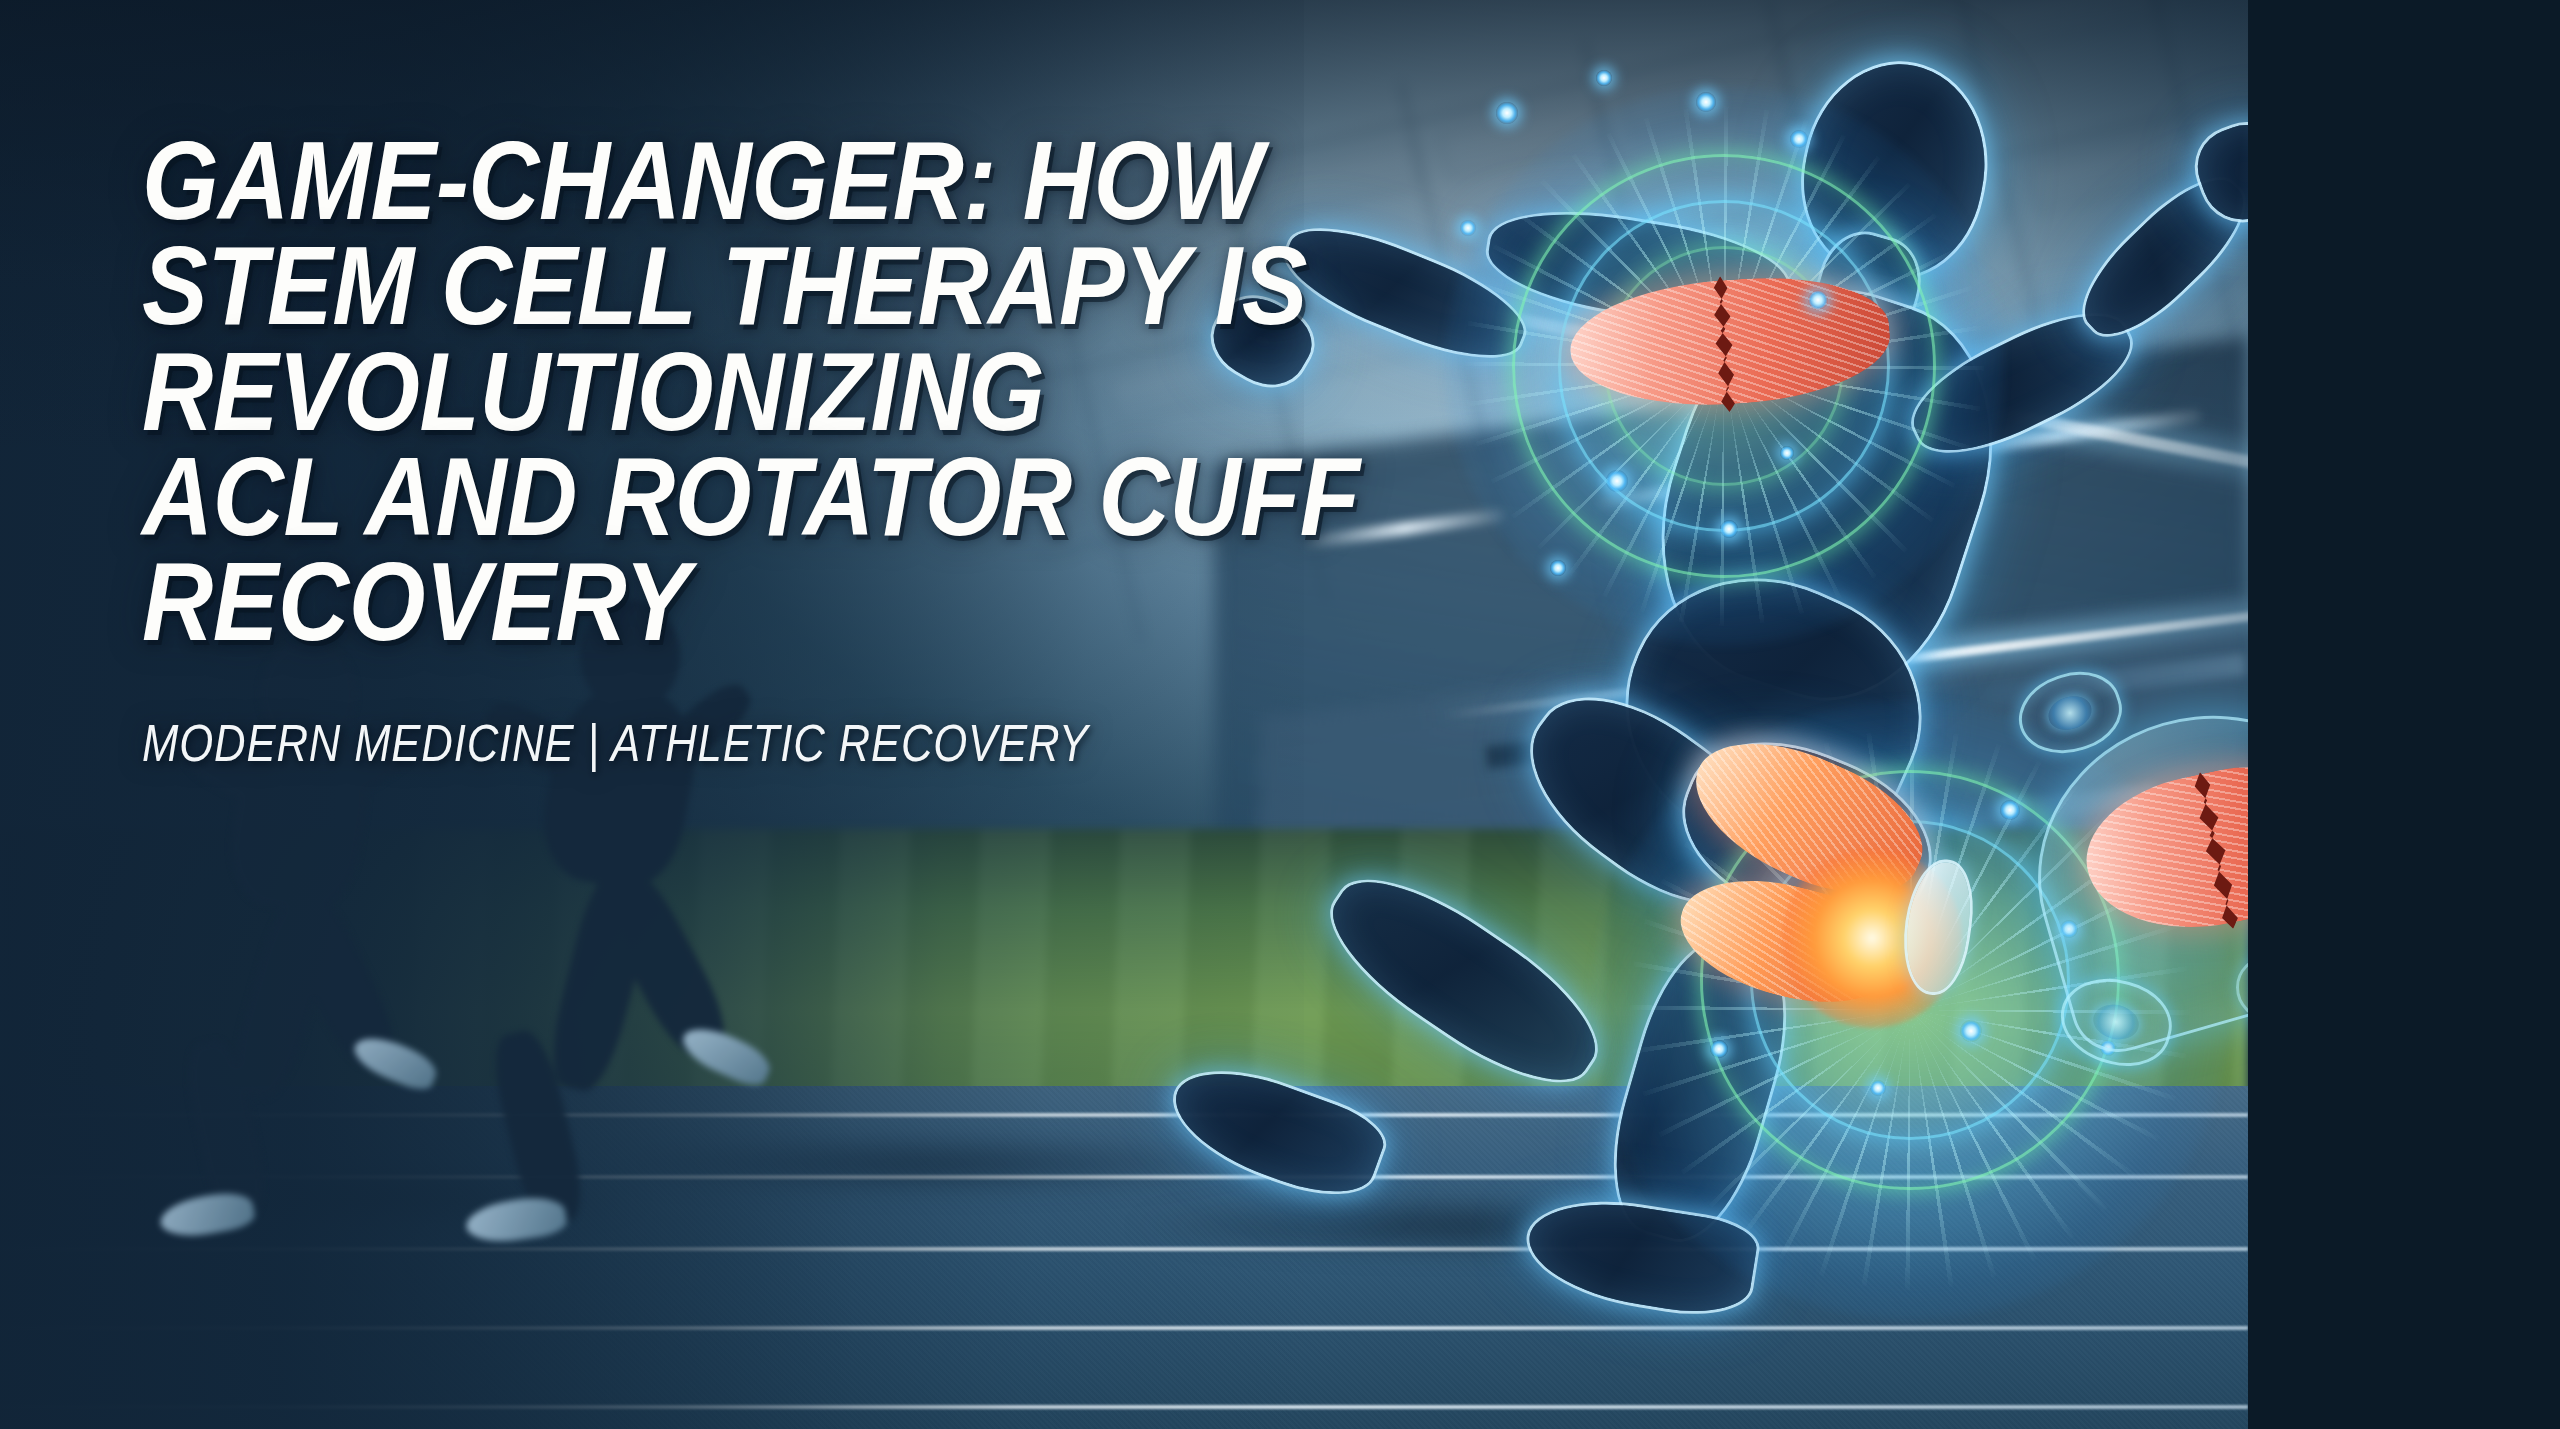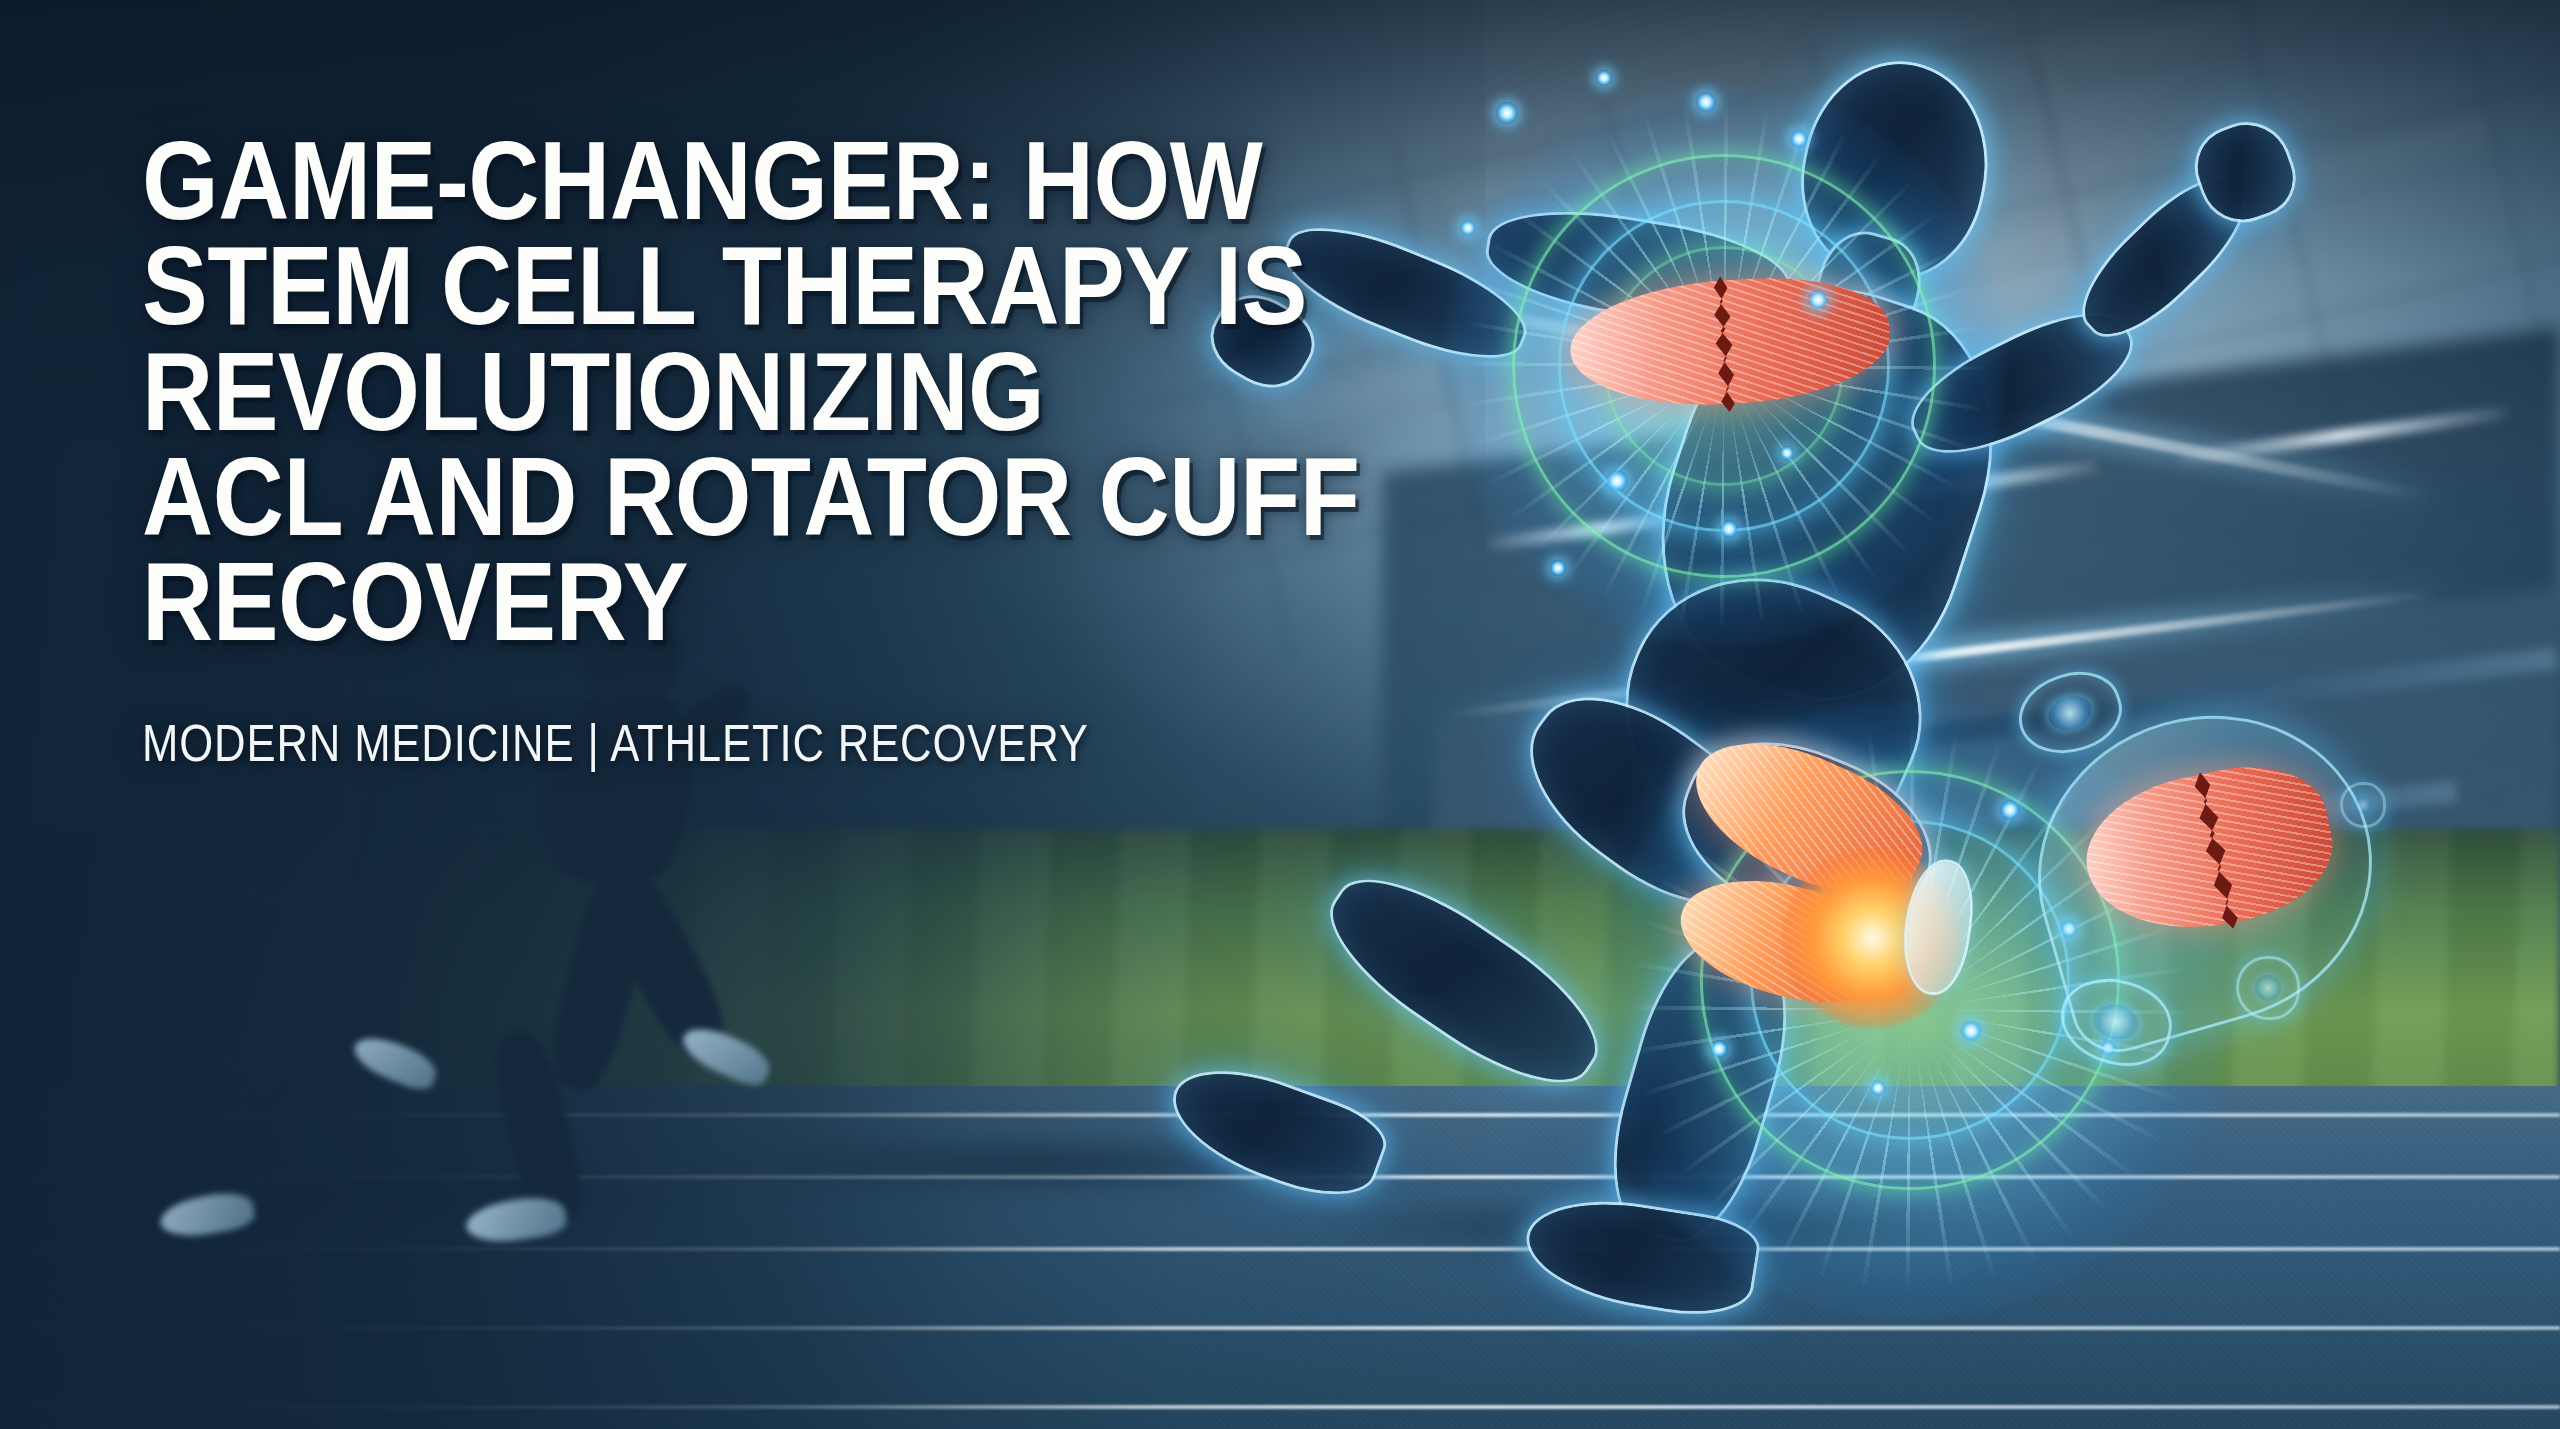--- a/index.html
+++ b/index.html
@@ -1,24 +1,25 @@
 <!DOCTYPE html>
 <html><head>
 <meta charset="utf-8">
 <title>Stem Cell Therapy Article Hero Banner</title>
 <style>
   * { margin:0; padding:0; box-sizing:border-box; }
   html,body { background:#0b1a27; }
 
   .stage {
     position:relative;
-    width:2560px; height:1429px;
+    width:2248px; height:1429px;
     overflow:hidden;
     font-family:"Liberation Sans", sans-serif;
     background:#737373;
+    font-style:italic;
   }
 
   
   .bg-sky {
     position:absolute; inset:0;
     background:
       radial-gradient(1400px 900px at 72% 18%, #b9d0de 0%, #8fb3c8 26%, #5b8099 50%, #2d5066 72%, #1a3347 100%),
       linear-gradient(120deg,#13283c 0%, #17304a 30%, #2b5270 60%, #4d7d9c 100%);
   }
   .bg-darkleft {

